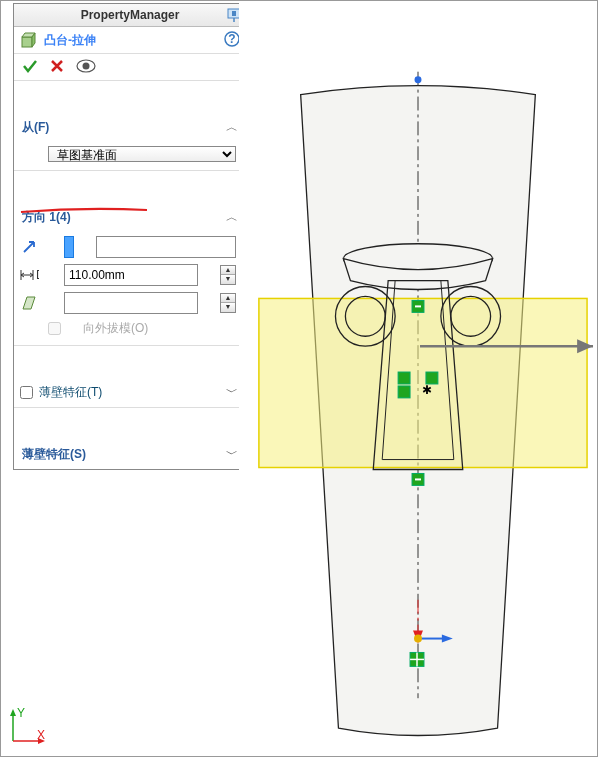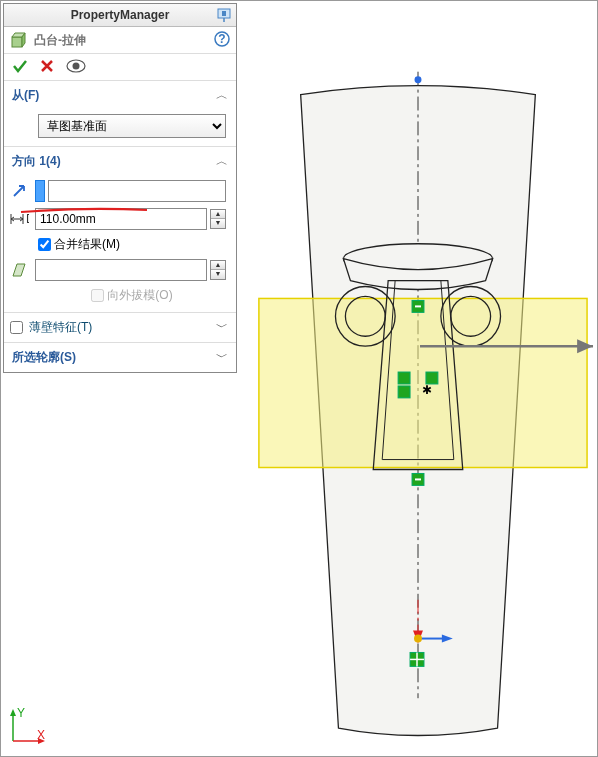--- a/index.html
+++ b/index.html
@@ -1,46 +1,46 @@
 <!DOCTYPE html>
 <html><head>
 <meta charset="utf-8">
 <style>
 * { box-sizing: border-box; margin: 0; padding: 0; font-family: 'Microsoft YaHei', Tahoma, sans-serif; font-size: 12px; }
 body { width: 598px; height: 757px; background: #fff; position: relative; overflow: hidden; border: 1px solid #999; }
 
-.panel { position: absolute; left: 2px; top: 2px; width: 234px; border: 1px solid #888; background: #fff; }
+.panel { position: absolute; left: 12px; top: 2px; width: 234px; border: 1px solid #888; background: #fff; }
 .panel-header { height: 23px; background: linear-gradient(#f8f8f8,#e8e8e8); border-bottom: 1px solid #bbb; display: flex; align-items: center; justify-content: center; position: relative; font-weight: bold; color: #333; }
 .panel-header .pushpin { position: absolute; right: 4px; top: 3px; width: 16px; height: 16px; cursor: pointer; }
 .feature-row { display: flex; align-items: center; padding: 4px 6px; border-bottom: 1px solid #ddd; position: relative; }
 .feature-icon { width: 18px; height: 18px; margin-right: 6px; }
-.feature-name { font-weight: bold; color: #737373; }
+.feature-name { font-weight: bold; color: #3b82f6; }
 .help-icon { position: absolute; right: 6px; top: 4px; width: 16px; height: 16px; cursor: pointer; }
 
 .action-row { display: flex; align-items: center; gap: 12px; padding: 4px 8px 6px; border-bottom: 1px solid #ddd; }
 .action-row svg { cursor: pointer; }
 
 .section { border-bottom: 1px solid #ddd; }
-.section-head { display: flex; align-items: center; padding: 6px 8px; cursor: pointer; color: #2a5a9a; font-weight: bold; position: relative; }
+.section-head { display: flex; align-items: center; padding: 6px 8px; cursor: pointer; color: #2a5a9a; font-weight: bold; position: relative; margin-top: 32px; }
 .section-head .chev { position: absolute; right: 8px; color: #555; font-weight: normal; }
 .section-body { padding: 4px 10px 8px 34px; display: flex; flex-direction: column; gap: 6px; }
 
-select { width: 100%; height: 24px; border: 1px solid #888; background: linear-gradient(#fff,#eee); padding: 0 4px; font-size: 12px; }
+select { width: 100%; height: 16px; border: 1px solid #888; background: linear-gradient(#fff,#eee); padding: 0 4px; font-size: 12px; }
 .underline-red { position: absolute; left: 18px; top: 203px; width: 130px; height: 8px; pointer-events: none; }
 .underline-red svg { width: 100%; height: 100%; }
 
-.row { display: flex; align-items: center; gap: 3px; }
+.row { display: flex; align-items: center; gap: 22px; }
 .row .icon-slot { width: 22px; height: 22px; display: flex; align-items: center; justify-content: center; flex-shrink: 0; margin-left: -30px; margin-right: 2px; }
 .input-box { flex: 1; height: 22px; border: 1px solid #888; background: #fff; display: flex; align-items: center; padding: 0 4px; }
 .spinner { width: 16px; display: flex; flex-direction: column; border: 1px solid #888; }
 .spinner div { height: 9px; background: linear-gradient(#fff,#e0e0e0); font-size: 7px; text-align: center; line-height: 8px; cursor: pointer; color: #333; }
 .spinner div:first-child { border-bottom: 1px solid #aaa; }
 input[type=text] { border: none; outline: none; width: 100%; font-size: 12px; }
 input[type=checkbox] { width: 13px; height: 13px; }
-.disabled { color: #aaa; justify-content: center; }
+.disabled { color: #aaa; }
 .blue-chip { width: 10px; height: 22px; background: #4aa3ff; flex-shrink: 0; border: 1px solid #1a7ae0; }
 .sect-label { color: #2a5a9a; font-weight: bold; }
 
 .viewport { position: absolute; left: 238px; top: 0; right: 0; bottom: 0; background: #fff; }
 .viewport svg { width: 100%; height: 100%; }
 
 .axes { position: absolute; left: 6px; bottom: 6px; }
 </style>
 </head>
 <body>
@@ -121,24 +121,20 @@
           </div>
         <div class="input-box">
             <input type="text" value="110.00mm" style="">
           </div>
         <div class="spinner">
             <div>▲</div>
             <div>▼</div>
           </div>
       </div>
 
-      <div class="row">
-        <input type="checkbox" checked="" style="">
-        <span>合并结果(M)</span>
-      </div>
 
       <div class="row">
         <div class="icon-slot">
             <svg width="20" height="20" viewBox="0 0 20 20">
               <polygon points="4,16 8,4 16,4 12,16" fill="#d5e6c8" stroke="#5a8a3a"></polygon>
             </svg>
           </div>
         <div class="input-box">
             <input type="text" value="" style="">
           </div>
@@ -158,21 +154,21 @@
   <div class="section">
     <div class="section-head" style="padding-left:6px;">
       <input type="checkbox" style="margin-right: 6px;">
       <span class="sect-label" style="color:#0c4a6e;font-weight:normal;">薄壁特征(T)</span>
       <span class="chev">﹀</span>
     </div>
   </div>
 
   <div class="section" style="border-bottom:none;">
     <div class="section-head">
-      <span class="sect-label">所选轮廓(S)</span>
+      <span class="sect-label">薄壁特征(S)</span>
       <span class="chev">﹀</span>
     </div>
   </div>
 </div>
 
 <div class="underline-red">
   <svg viewBox="0 0 130 8">
       <path d="M2 5 Q 65 0 128 3" stroke="#e02020" stroke-width="2.2" fill="none"></path>
     </svg>
 </div>

